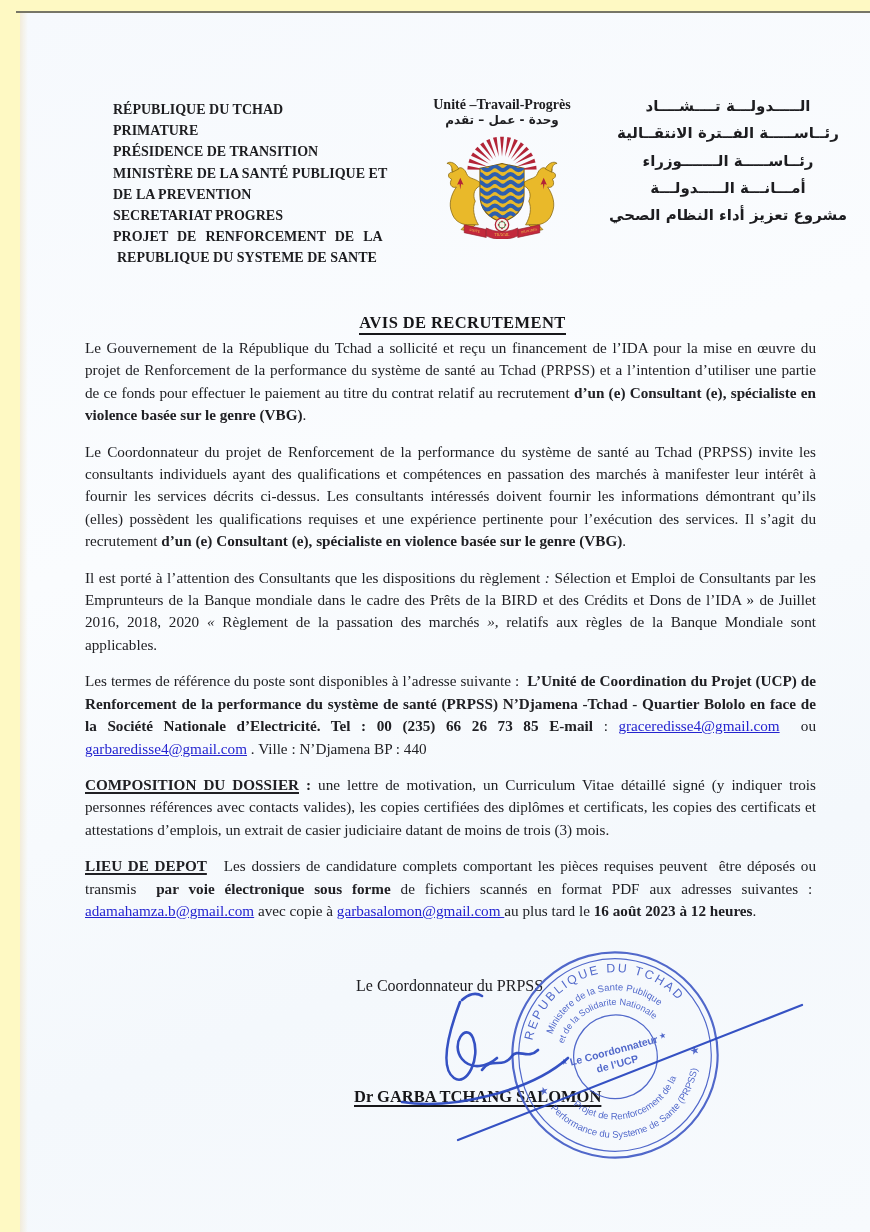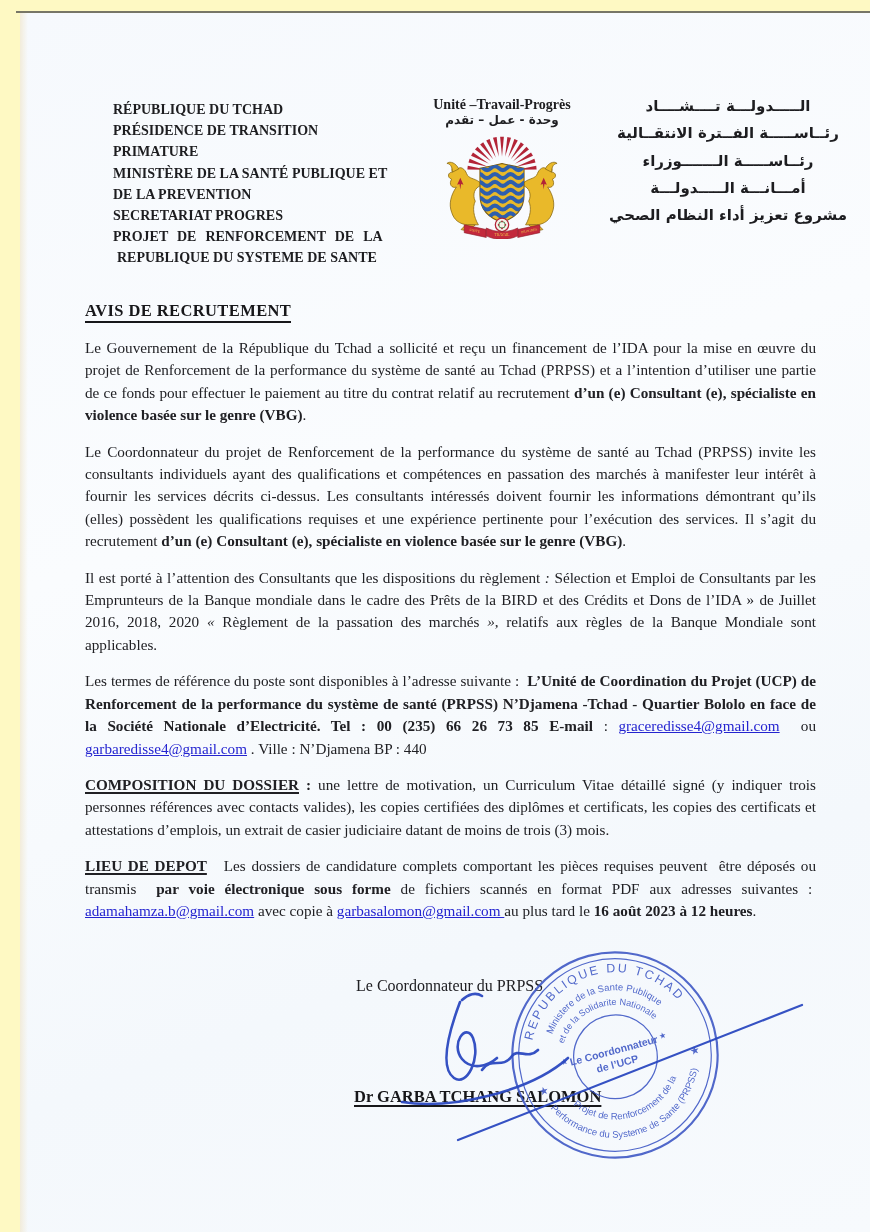--- a/index.html
+++ b/index.html
@@ -18,21 +18,21 @@
   .hl-line.indent{padding-left:4px;}
   .head-center{position:absolute;left:418px;top:97px;width:168px;text-align:center;color:#1d1d20;}
   .motto-fr{font-size:14px;font-weight:bold;}
   .motto-ar{font-size:12px;font-weight:bold;direction:rtl;margin-top:0px;
             font-family:"DejaVu Sans", sans-serif;}
   .emblem{margin-top:5px;}
   .head-right{position:absolute;left:594px;top:93px;width:268px;direction:rtl;text-align:center;color:#1d1d20;}
   .ar-line{font-size:15px;font-weight:bold;line-height:27.3px;white-space:nowrap;
            font-family:"DejaVu Sans", sans-serif;}
   
-  .title{position:absolute;left:85px;top:301px;width:731px;margin:0;text-align:left;
+  .title{position:absolute;left:85px;top:301px;width:731px;margin:12px;text-align:center;
          font-size:16.5px;font-weight:bold;color:#17171a;letter-spacing:.4px;}
   .title span{border-bottom:2px solid #17171a;padding-bottom:1px;}
   
   #paragraphs{position:absolute;left:85px;top:337px;width:731px;z-index:1;}
   .bp{margin:0 0 14px 0;font-size:15.2px;line-height:22.4px;text-align:justify;color:#202024;}
   .s-r{font-style:normal;}
   .s-b{font-weight:bold;}
   .s-bu{font-weight:bold;text-decoration:underline;text-decoration-thickness:1.6px;text-underline-offset:2px;}
   .s-i{font-style:italic;}
   .s-l{color:#2424d0;text-decoration:underline;cursor:pointer;}
@@ -48,22 +48,22 @@
 </head>
 <body>
 
 <div class="canvas">
   <div class="paper"></div>
   <div class="scan-edge-top"></div>
   <div class="scan-edge-left"></div>
 
   <div class="head-left" id="head-left">
       <div class="hl-line">RÉPUBLIQUE DU TCHAD</div>
+      <div class="hl-line">PRIMATURE</div>
       <div class="hl-line">PRÉSIDENCE DE TRANSITION</div>
-      <div class="hl-line">PRIMATURE</div>
       <div class="hl-line">MINISTÈRE DE LA SANTÉ PUBLIQUE ET</div>
       <div class="hl-line">DE LA PREVENTION</div>
       <div class="hl-line">SECRETARIAT PROGRES</div>
       <div class="hl-line spread">PROJET DE RENFORCEMENT DE LA</div>
       <div class="hl-line indent">REPUBLIQUE DU SYSTEME DE SANTE</div>
     </div>
 
   <div class="head-center">
     <div class="motto-fr">Unité –Travail-Progrès</div>
     <div class="motto-ar">وحدة - عمل – تقدم</div>

